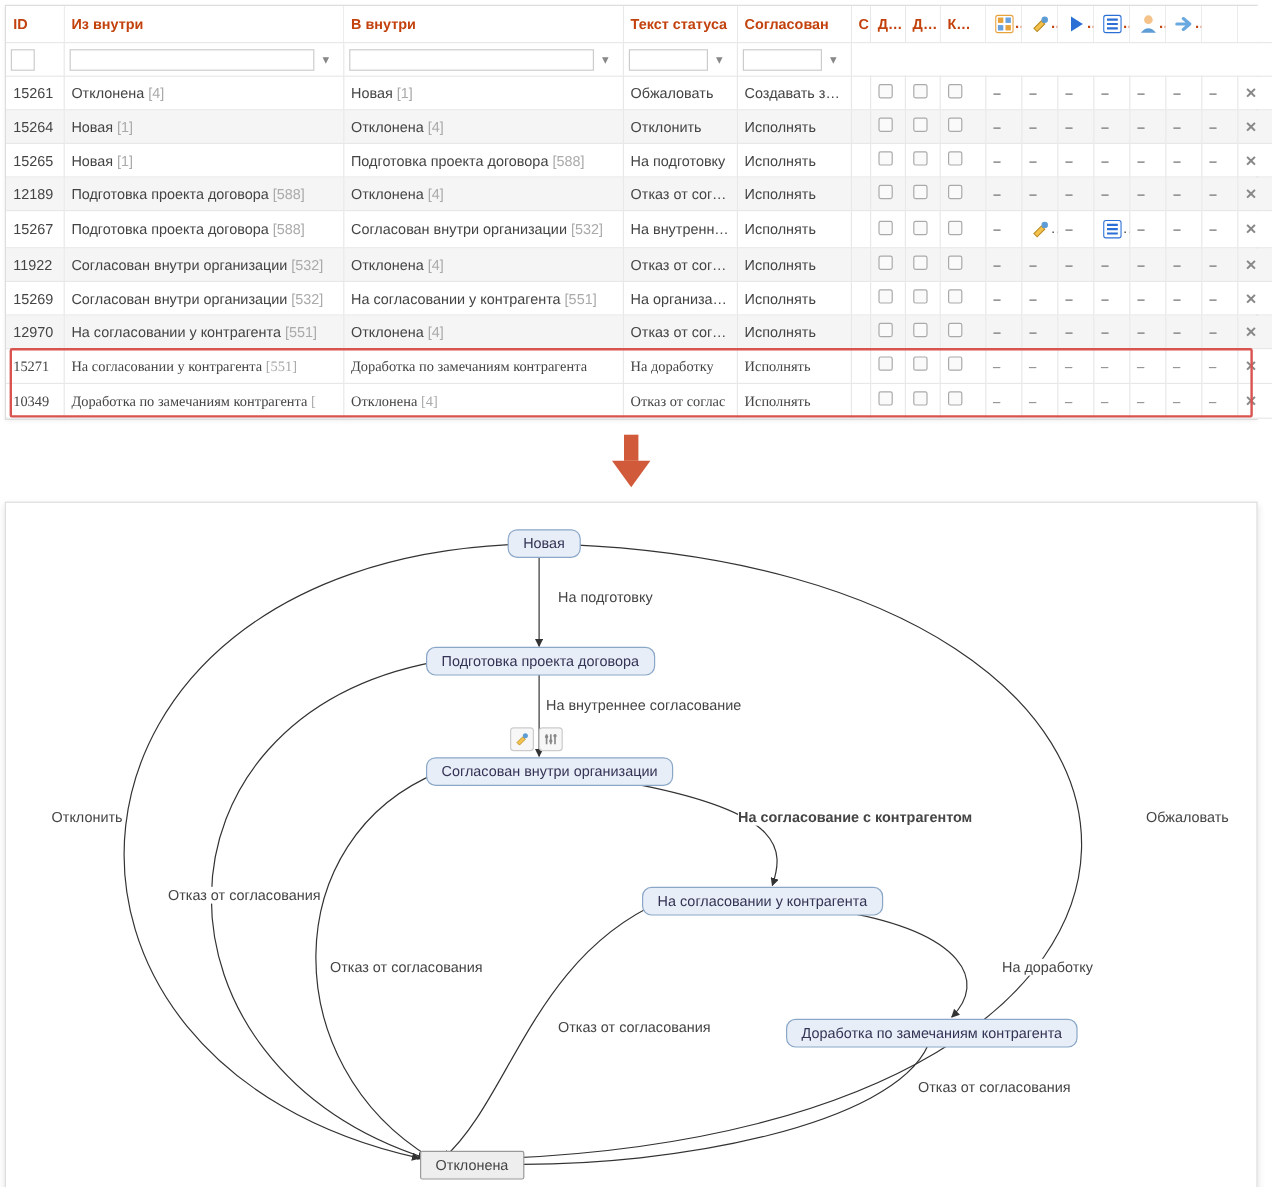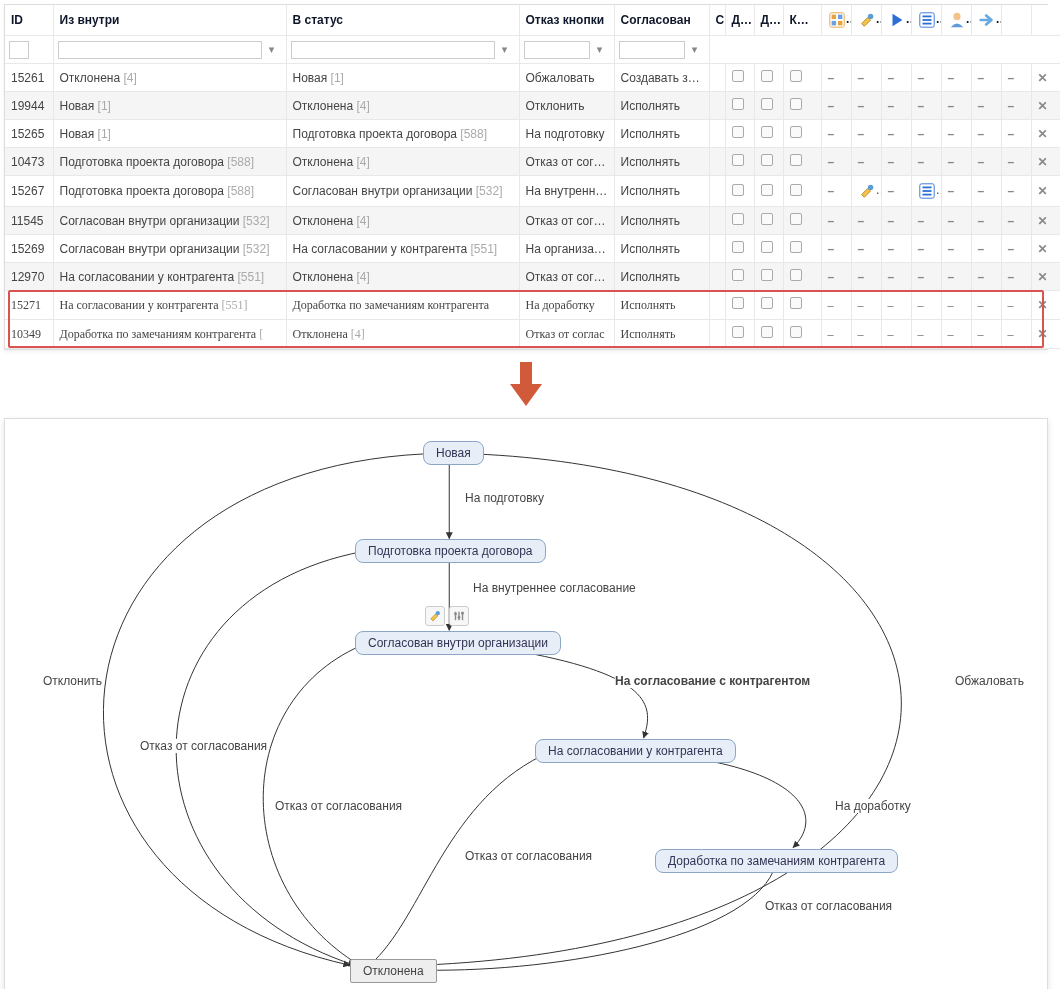--- a/index.html
+++ b/index.html
@@ -32,21 +32,21 @@
     text-align: left;
     white-space: nowrap;
     overflow: hidden;
     text-overflow: ellipsis;
     height: 28px;
     vertical-align: middle;
   }
   table.grid thead th {
     background: #fff;
     font-weight: 700;
-    color: #0f172a;
+    color: #c2410c;
     position: relative;
   }
   tr.filter-row td {
     background:#fff;
     padding:2px 4px;
   }
   tr.filter-row input {
     width: calc(100% - 20px);
     height:18px;
     border:1px solid #ccc;
@@ -188,22 +188,22 @@
       <col style="width:30px">
         <col style="width:30px">
         <col style="width:30px">
         <col style="width:30px">
 
     </colgroup>
     <thead>
       <tr>
         <th>ID</th>
         <th>Из внутри</th>
-        <th>В статус</th>
-        <th>Отказ кнопки</th>
+        <th>В внутри</th>
+        <th>Текст статуса</th>
         <th>Согласован</th>
         <th>С</th>
         <th>Для</th>
         <th>Для</th>
         <th>Кноп</th>
         <th class="center"><span class="hicon"><svg viewBox="0 0 20 20">
                 <rect x="2" y="2" width="16" height="16" rx="2" fill="#fff" stroke="#e8a23c"></rect>
                 <rect x="4" y="4" width="5" height="5" fill="#e8a23c"></rect>
                 <rect x="11" y="4" width="5" height="5" fill="#6aa2e0"></rect>
                 <rect x="4" y="11" width="5" height="5" fill="#6aa2e0"></rect>
@@ -276,21 +276,21 @@
           <td class="center"><span class="dash">–</span></td>
           <td class="center"><span class="dash">–</span></td>
           <td class="center"><span class="dash">–</span></td>
           <td class="center"><span class="dash">–</span></td>
           <td class="center"><span class="dash">–</span></td>
           <td class="center"><span class="dash">–</span></td>
           <td class="center"><span class="dash">–</span></td>
           <td class="center"><span class="close-x">✕</span></td>
         </tr>
         <tr>
-          <td>19944</td>
+          <td>15264</td>
           <td>Новая <span class="suffix">[1]</span></td>
           <td>Отклонена <span class="suffix">[4]</span></td>
           <td>Отклонить</td>
           <td>Исполнять</td>
           <td></td>
           <td class="center"><span class="chk"></span></td>
           <td class="center"><span class="chk"></span></td>
           <td class="center"><span class="chk"></span></td>
           <td class="center"><span class="dash">–</span></td>
           <td class="center"><span class="dash">–</span></td>
@@ -314,21 +314,21 @@
           <td class="center"><span class="dash">–</span></td>
           <td class="center"><span class="dash">–</span></td>
           <td class="center"><span class="dash">–</span></td>
           <td class="center"><span class="dash">–</span></td>
           <td class="center"><span class="dash">–</span></td>
           <td class="center"><span class="dash">–</span></td>
           <td class="center"><span class="dash">–</span></td>
           <td class="center"><span class="close-x">✕</span></td>
         </tr>
         <tr>
-          <td>10473</td>
+          <td>12189</td>
           <td>Подготовка проекта договора <span class="suffix">[588]</span></td>
           <td>Отклонена <span class="suffix">[4]</span></td>
           <td>Отказ от соглас</td>
           <td>Исполнять</td>
           <td></td>
           <td class="center"><span class="chk"></span></td>
           <td class="center"><span class="chk"></span></td>
           <td class="center"><span class="chk"></span></td>
           <td class="center"><span class="dash">–</span></td>
           <td class="center"><span class="dash">–</span></td>
@@ -360,21 +360,21 @@
                 <line x1="5" y1="6" x2="15" y2="6" stroke="#2a6fd6" stroke-width="2"></line>
                 <line x1="5" y1="10" x2="15" y2="10" stroke="#2a6fd6" stroke-width="2"></line>
                 <line x1="5" y1="14" x2="15" y2="14" stroke="#2a6fd6" stroke-width="2"></line>
               </svg></span></td>
           <td class="center"><span class="dash">–</span></td>
           <td class="center"><span class="dash">–</span></td>
           <td class="center"><span class="dash">–</span></td>
           <td class="center"><span class="close-x">✕</span></td>
         </tr>
         <tr>
-          <td>11545</td>
+          <td>11922</td>
           <td>Согласован внутри организации <span class="suffix">[532]</span></td>
           <td>Отклонена <span class="suffix">[4]</span></td>
           <td>Отказ от соглас</td>
           <td>Исполнять</td>
           <td></td>
           <td class="center"><span class="chk"></span></td>
           <td class="center"><span class="chk"></span></td>
           <td class="center"><span class="chk"></span></td>
           <td class="center"><span class="dash">–</span></td>
           <td class="center"><span class="dash">–</span></td>
@@ -523,21 +523,21 @@
           <line x1="10" y1="4" x2="10" y2="16" stroke="#888" stroke-width="2"></line>
           <line x1="15" y1="4" x2="15" y2="16" stroke="#888" stroke-width="2"></line>
           <circle cx="5" cy="7" r="2" fill="#888"></circle>
           <circle cx="10" cy="12" r="2" fill="#888"></circle>
           <circle cx="15" cy="6" r="2" fill="#888"></circle>
         </svg>
       </span>
   </div>
 
   <div class="edge-label" style="left:460px; top:72px;">На подготовку</div>
-  <div class="edge-label" style="left:468px; top:162px;">На внутреннее согласование</div>
+  <div class="edge-label" style="left:450px; top:162px;">На внутреннее согласование</div>
   <div class="edge-label" style="left:610px; top:255px;font-weight:bold;">На согласование с контрагентом</div>
   <div class="edge-label" style="left:830px; top:380px;">На доработку</div>
 
   <div class="edge-label" style="left:38px;  top:255px;">Отклонить</div>
   <div class="edge-label" style="left:950px; top:255px;">Обжаловать</div>
 
   <div class="edge-label" style="left:135px; top:320px;">Отказ от согласования</div>
   <div class="edge-label" style="left:270px; top:380px;">Отказ от согласования</div>
   <div class="edge-label" style="left:460px; top:430px;">Отказ от согласования</div>
   <div class="edge-label" style="left:760px; top:480px;">Отказ от согласования</div>

